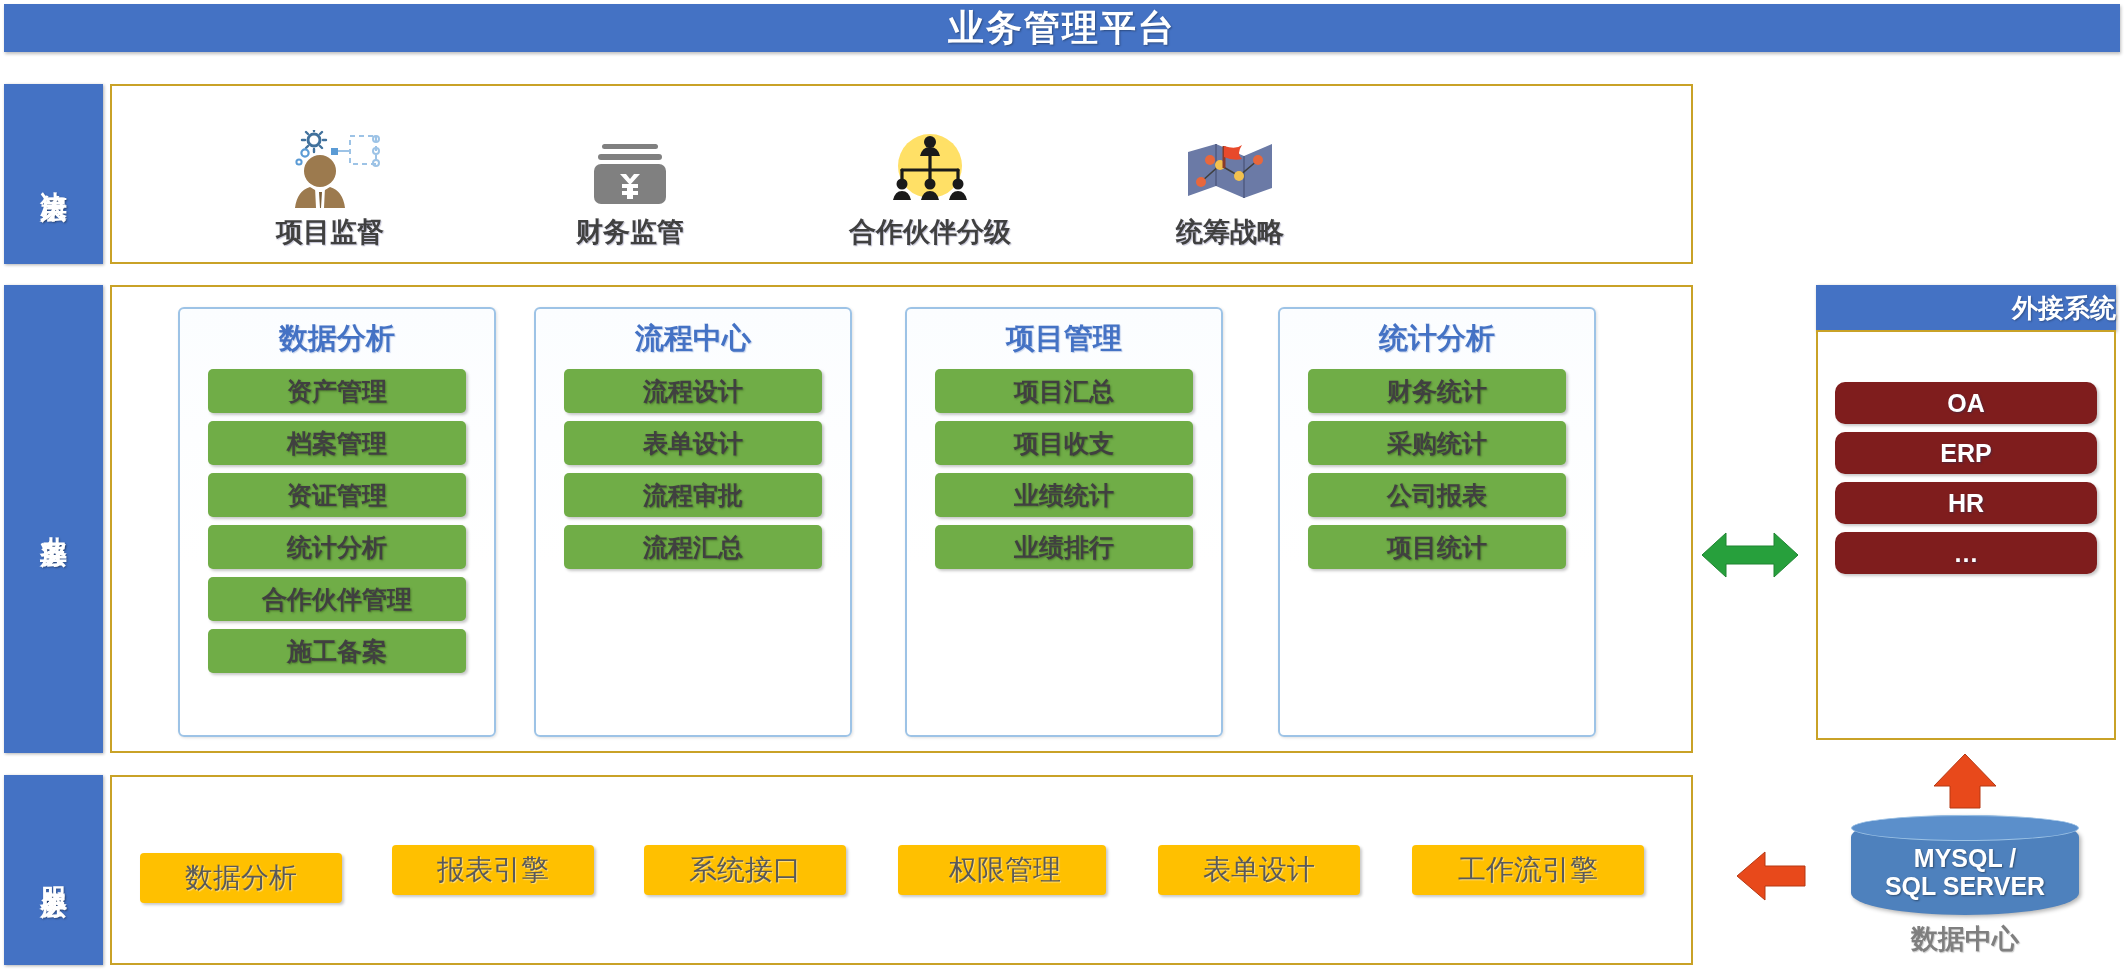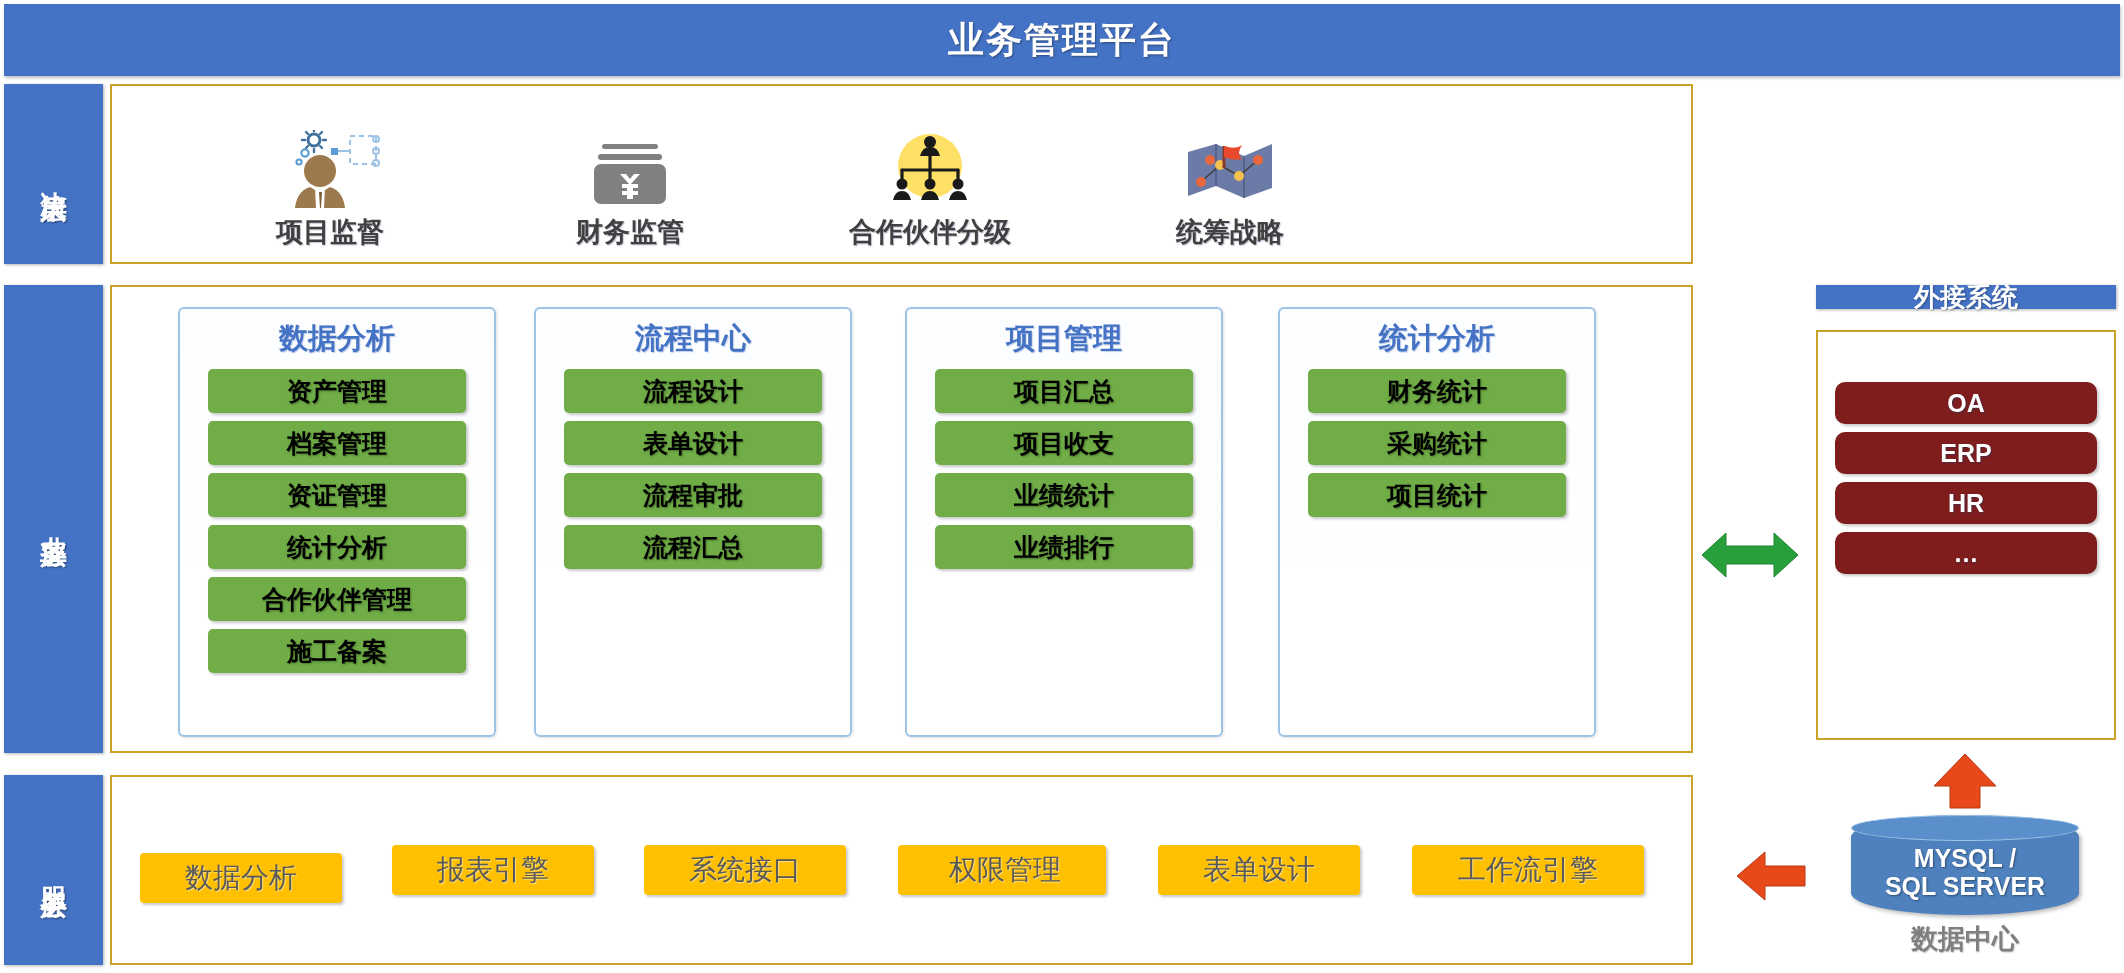--- a/index.html
+++ b/index.html
@@ -17,21 +17,21 @@
     background: #ffffff;
     overflow: hidden;
   }
 
   
   .title-bar {
     position: absolute;
     left: 4px;
     top: 4px;
     width: 2116px;
-    height: 72px;
+    height: 48px;
     background: #4472C4;
     display: flex;
     align-items: center;
     justify-content: center;
     box-shadow: 1px 2px 3px rgba(0,0,0,0.25);
   }
   .title-bar .title-text {
     color: #ffffff;
     font-size: 36px;
     font-weight: bold;
@@ -112,21 +112,21 @@
     display: flex;
     flex-direction: column;
     align-items: center;
     gap: 8px;
   }
   .pill {
     width: 258px;
     height: 44px;
     background: #70AD47;
     border-radius: 5px;
-    color: #000000;
+    color: #404040;
     font-size: 25px;
     font-weight: bold;
     display: flex;
     align-items: center;
     justify-content: center;
     box-shadow: 2px 2px 3px rgba(0,0,0,0.22);
     text-shadow: 1px 1px 2px rgba(40,70,20,0.5);
   }
 
   
@@ -385,31 +385,32 @@
       <div class="pill">业绩统计</div>
       <div class="pill">业绩排行</div>
     </div>
   </div>
 
   <div class="group-card" style="left:1278px; top:307px; width:318px; height:430px;">
     <div class="group-title">统计分析</div>
     <div class="pill-list">
       <div class="pill">财务统计</div>
       <div class="pill">采购统计</div>
+      <div class="pill">公司报表</div>
       <div class="pill">项目统计</div>
     </div>
   </div>
 
   <div class="abs" style="left:1700px; top:525px; width:100px; height:60px;">
     <svg width="100" height="60" viewBox="0 0 100 60">
       <path d="M2 30 L26 8 L26 21 L74 21 L74 8 L98 30 L74 52 L74 39 L26 39 L26 52 Z" fill="#27A03C" stroke="#1E8431" stroke-width="1"></path>
     </svg>
   </div>
 
-  <div class="ext-header" style="left:1816px; top:285px; width:300px; height:24px;">
+  <div class="ext-header" style="left:1816px; top:285px; width:300px; height:46px;justify-content:flex-end;">
     <span>外接系统</span>
   </div>
   <div class="gold-panel" style="left:1816px; top:330px; width:300px; height:410px;"></div>
   <div class="ext-list" style="left:1835px; top:382px; width:262px;">
     <div class="ext-pill">OA</div>
     <div class="ext-pill">ERP</div>
     <div class="ext-pill">HR</div>
     <div class="ext-pill">…</div>
   </div>
 

